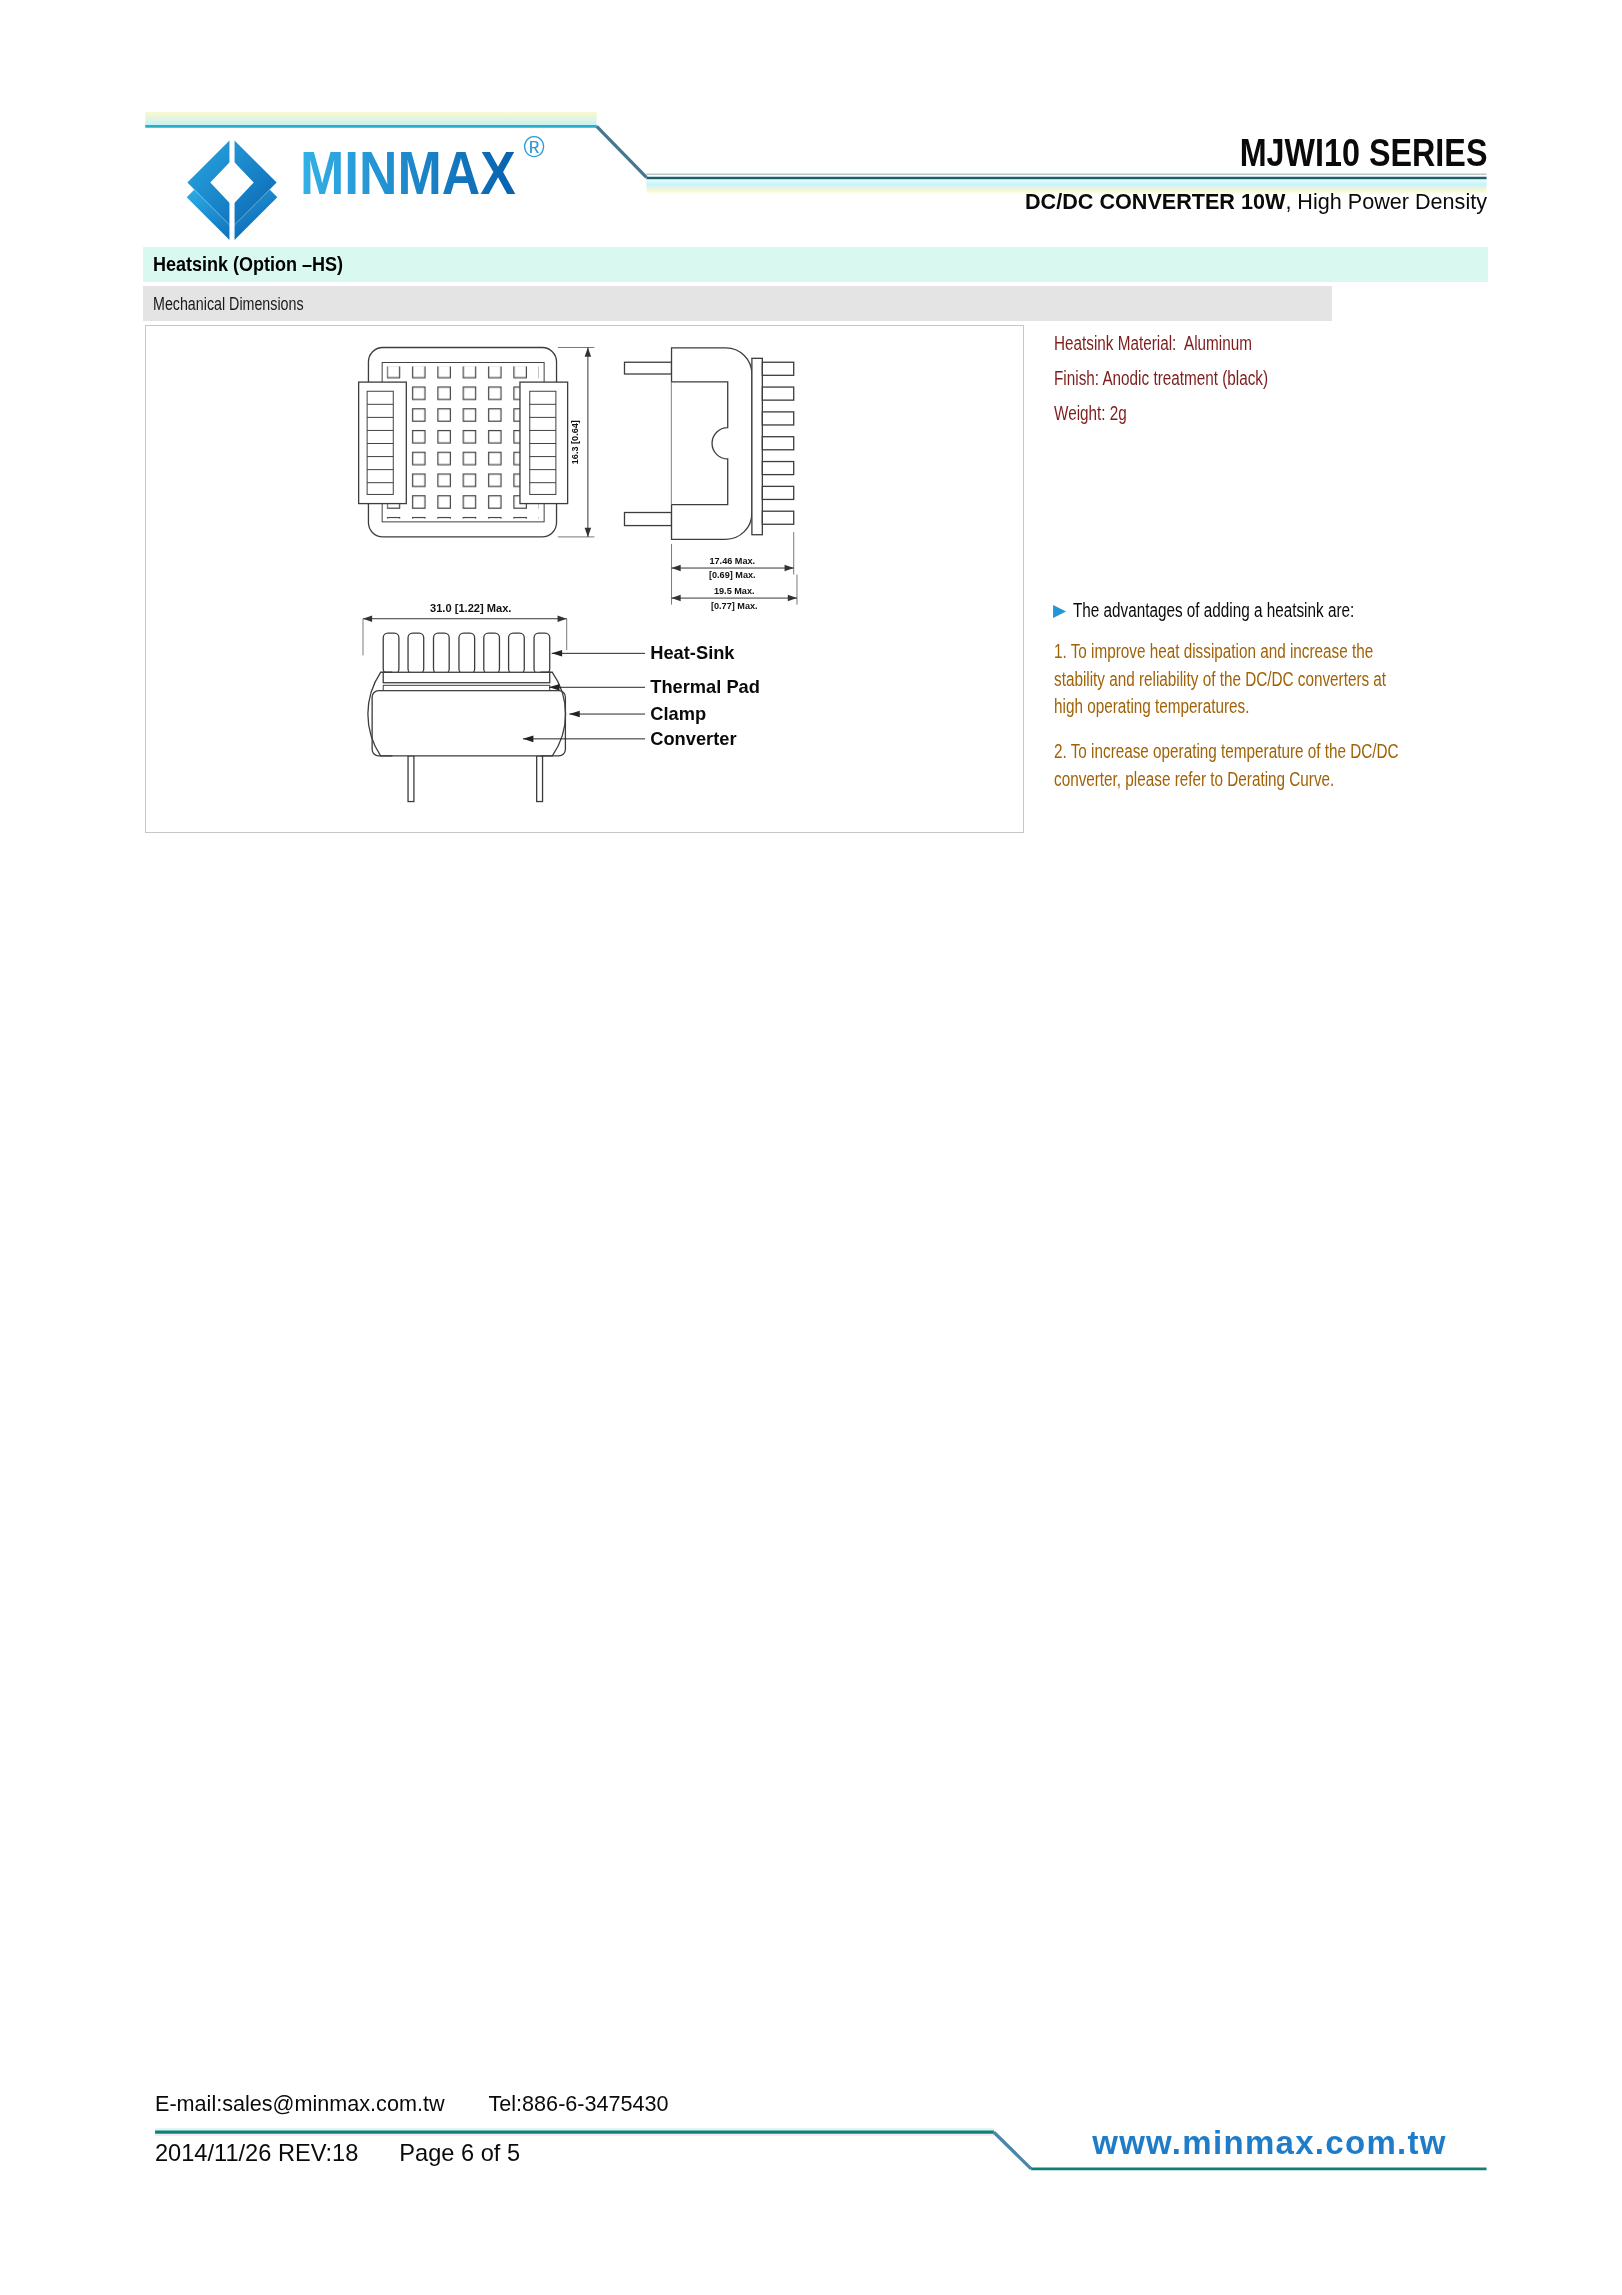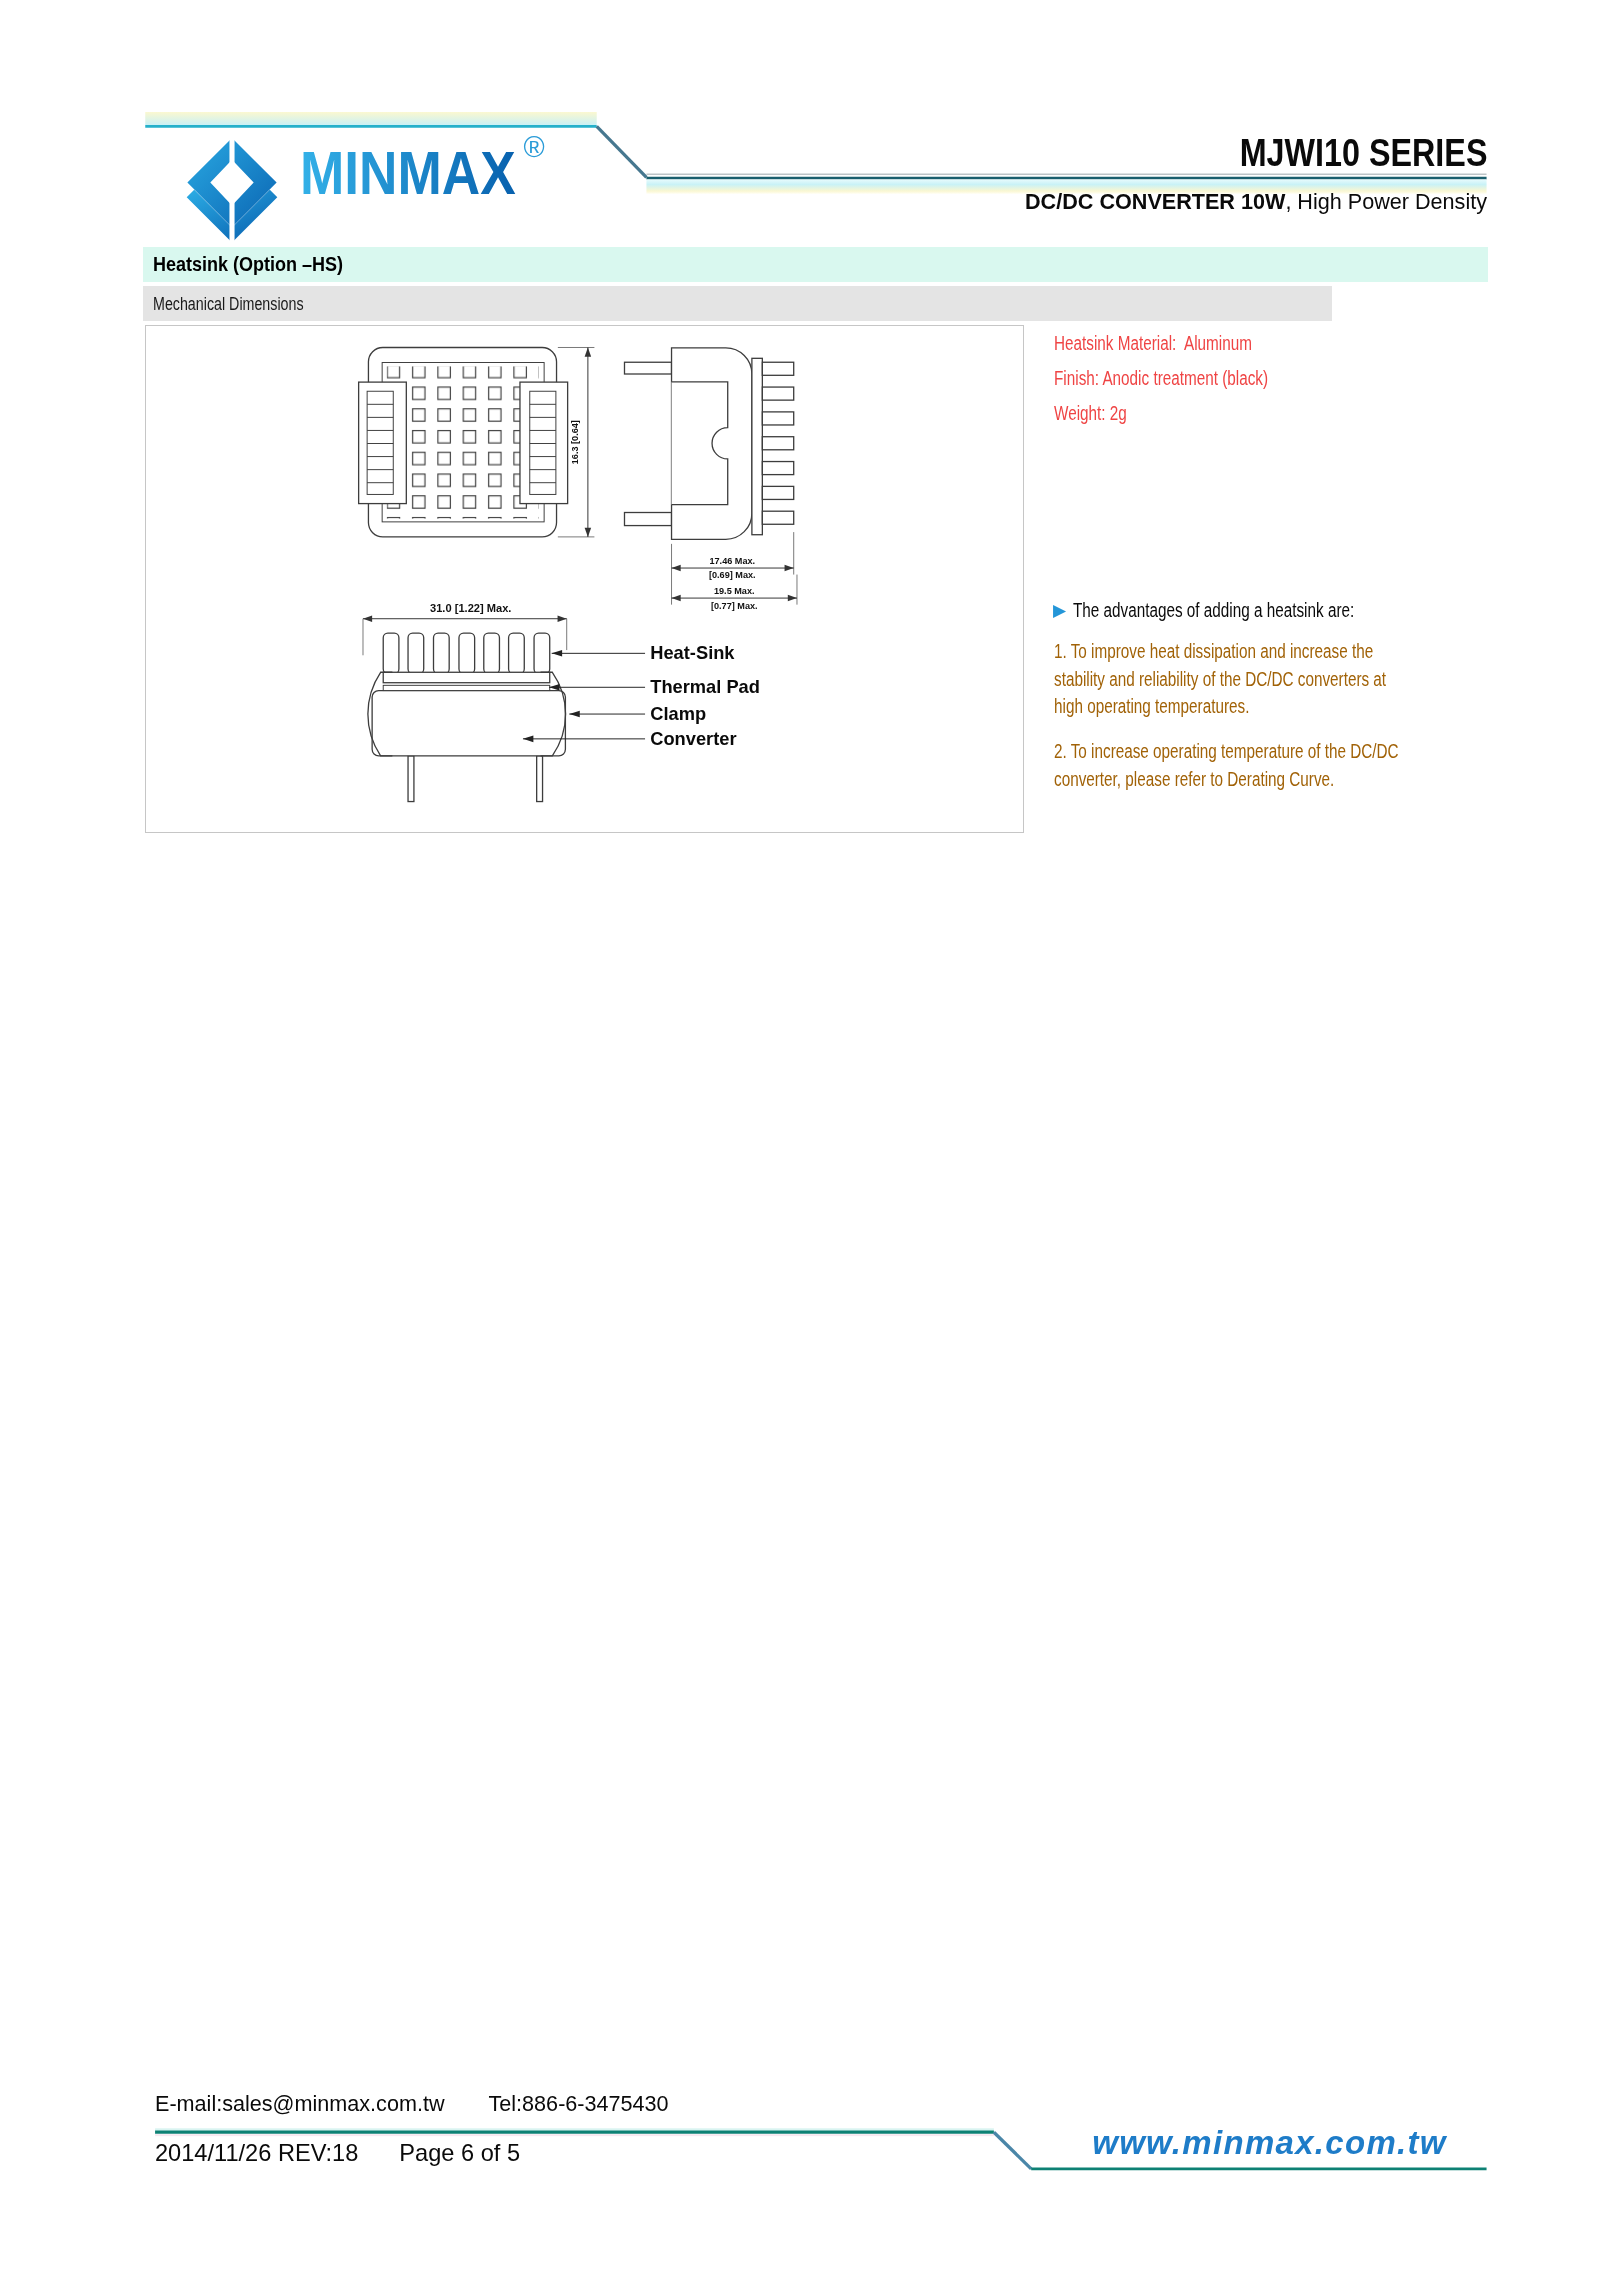--- a/index.html
+++ b/index.html
@@ -10,32 +10,32 @@
   .narrow9{display:inline-block;transform:scaleX(0.9);transform-origin:0 50%;white-space:pre;}
   .narrow-r{display:inline-block;transform:scaleX(0.85);transform-origin:100% 50%;white-space:pre;}
   .series-title{top:132px;right:135px;font-size:38px;font-weight:bold;color:#0a0a0a;text-align:left;}
   .subtitle{top:189px;right:135px;font-size:21.6px;color:#0a0a0a;text-align:right;white-space:pre;}
   .subtitle b{font-weight:bold;}
   .bar-mint{left:143px;top:247px;width:1345px;height:35px;background:#d9f8ef;}
   .bar-mint .t{position:absolute;left:9.8px;top:0;height:35px;line-height:35px;font-size:20px;font-weight:bold;color:#000;}
   .bar-gray{left:143px;top:286px;width:1189px;height:35px;background:#e4e4e4;}
   .bar-gray .t{position:absolute;left:9.8px;top:0;height:35px;line-height:35px;font-size:18.3px;color:#1a1a1a;}
   .draw-box{left:145px;top:325px;width:877px;height:506px;border:1.3px solid #c6c6c6;background:#fff;}
-  .specs{left:1054px;top:326px;font-size:19.6px;color:#ef4444;}
+  .specs{left:1054px;top:326px;font-size:19.6px;color:#7f1d1d;}
   .specs .line{height:35px;line-height:35px;}
   .adv-head{left:1053px;top:599px;display:flex;align-items:center;font-size:19.6px;color:#0a0a0a;}
   .bullet{color:#2496d8;font-size:17px;margin-right:6.5px;line-height:1;}
   .para{font-size:19.6px;color:#a16207;}
   .para .line{height:27.5px;line-height:27.5px;}
   .p1{left:1054px;top:638px;}
   .p2{left:1054px;top:738px;}
   .foot-contact{left:155px;top:2091px;display:flex;gap:44px;font-size:21.6px;color:#0a0a0a;}
   .foot-date{left:155px;top:2140px;display:flex;gap:41px;font-size:23.6px;color:#0a0a0a;}
   .website{left:1047px;top:2124px;width:445px;text-align:center;font-size:33px;font-weight:bold;
-           font-style:italic;letter-spacing:1.3px;color:#1e7cc8;}
+           letter-spacing:1.3px;color:#1e7cc8;}
   svg text{font-family:"Liberation Sans",sans-serif;}
 </style>
 </head>
 <body>
 
 <div class="page">
 
   <svg class="abs" style="left:0;top:0" width="1622" height="262" viewBox="0 0 2479 400">
     <defs>
       <linearGradient id="bandL" x1="0" y1="0" x2="0" y2="1">

